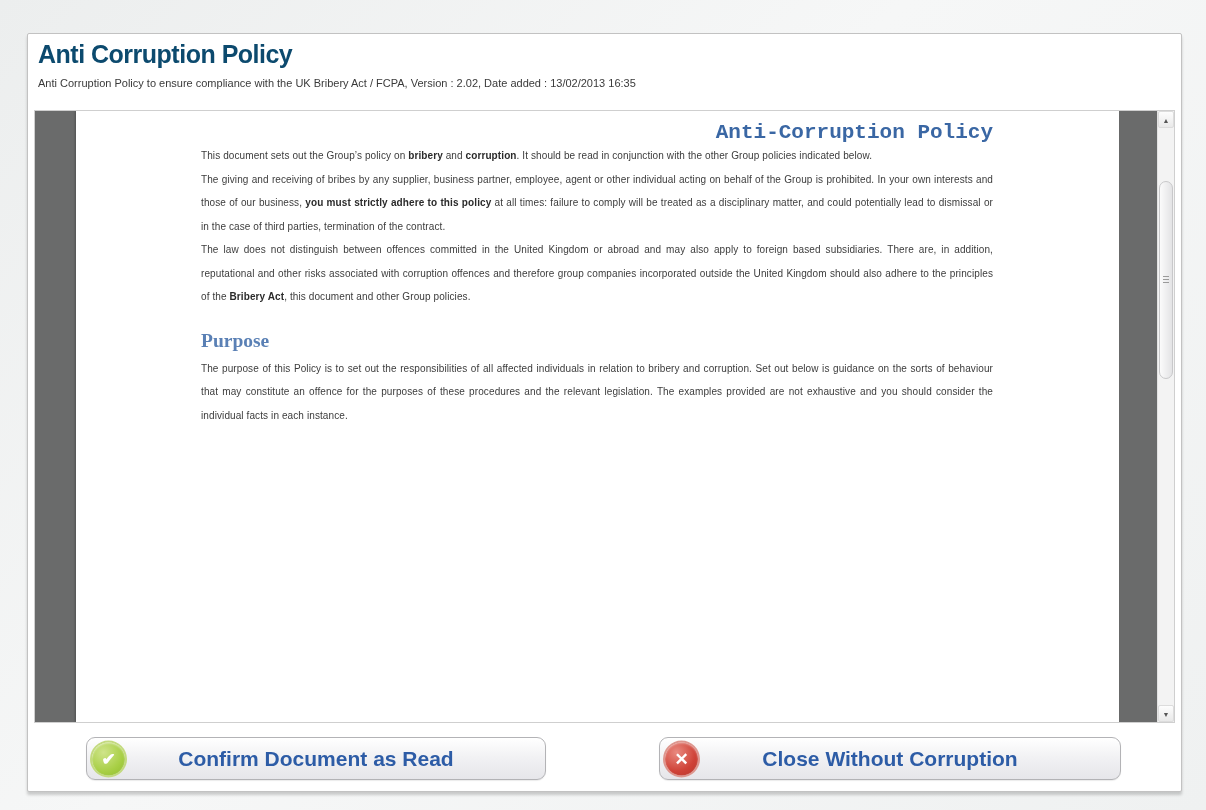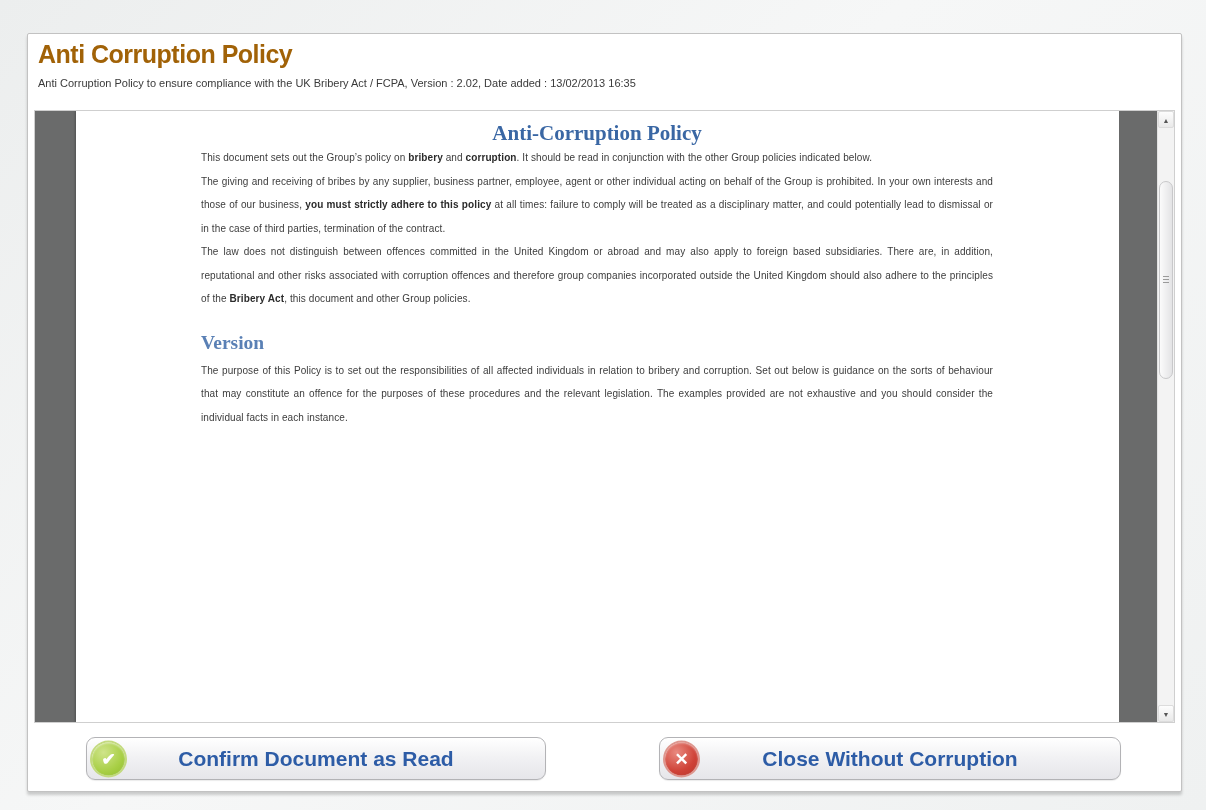--- a/index.html
+++ b/index.html
@@ -10,38 +10,38 @@
   }
 
   .window {
     position:absolute; left:27px; top:33px; width:1153px; height:757px;
     background:#ffffff; border:1px solid #c2c2c2; border-radius:2px;
     box-shadow:0 3px 3px rgba(0,0,0,0.18);
   }
 
   .header { position:absolute; left:10px; top:6px; right:10px; }
   .header h1 {
-    margin:0; font-size:25px; font-weight:bold; color:#a16207;
+    margin:0; font-size:25px; font-weight:bold; color:#0c4a6e;
     letter-spacing:-0.5px; font-family:"Liberation Sans", sans-serif;
   }
   .header .subtitle { margin-top:8px; font-size:11px; color:#3a3a3a; }
 
   .viewer {
     position:absolute; left:6px; top:76px; width:1139px; height:611px;
     background:#6a6b6b; border:1px solid #cfcfcf; box-sizing:content-box;
     overflow:hidden;
   }
   .page {
     position:absolute; left:41px; top:0; width:1043px; height:100%;
     background:#ffffff; box-shadow:-1px 0 2px rgba(0,0,0,0.25);
   }
   .page-inner { padding:4px 126px 0 125px; box-sizing:border-box; }
 
   .doc-title {
-    text-align:center; font-family:Liberation Serif, serif; font-weight:bold;
+    text-align:right; font-family:Liberation Mono, monospace; font-weight:bold;
     font-size:21px; color:#3a67a4; margin:6px 0 0;
   }
   .doc-heading {
     font-family:"Liberation Serif", serif; font-weight:bold;
     font-size:19.5px; color:#5a80b5; margin:21px 0 5px;
   }
   .doc-para {
     margin:0; text-align:justify; font-size:10px; line-height:23.5px;
     color:#3c3c3c; letter-spacing:0.1px;
   }
@@ -101,21 +101,21 @@
     <div class="subtitle">Anti Corruption Policy to ensure compliance with the UK Bribery Act / FCPA, Version : 2.02, Date added : 13/02/2013 16:35</div>
   </div>
 
   <div class="viewer">
     <div class="page">
       <div class="page-inner" id="doc-content">
           <div class="doc-title">Anti-Corruption Policy</div>
           <p class="doc-para"><span>This document sets out the Group’s policy on </span><span class="b">bribery</span><span> and </span><span class="b">corruption</span><span>. It should be read in conjunction with the other Group policies indicated below.</span></p>
           <p class="doc-para"><span>The giving and receiving of bribes by any supplier, business partner, employee, agent or other individual acting on behalf of the Group is prohibited. In your own interests and those of our business, </span><span class="b">you must strictly adhere to this policy</span><span> at all times: failure to comply will be treated as a disciplinary matter, and could potentially lead to dismissal or in the case of third parties, termination of the contract.</span></p>
           <p class="doc-para"><span>The law does not distinguish between offences committed in the United Kingdom or abroad and may also apply to foreign based subsidiaries. There are, in addition, reputational and other risks associated with corruption offences and therefore group companies incorporated outside the United Kingdom should also adhere to the principles of the </span><span class="b">Bribery Act</span><span>, this document and other Group policies.</span></p>
-          <div class="doc-heading">Version</div>
+          <div class="doc-heading">Purpose</div>
           <p class="doc-para"><span>The purpose of this Policy is to set out the responsibilities of all affected individuals in relation to bribery and corruption. Set out below is guidance on the sorts of behaviour that may constitute an offence for the purposes of these procedures and the relevant legislation. The examples provided are not exhaustive and you should consider the individual facts in each instance.</span></p>
         </div>
     </div>
     <div class="scrollbar">
       <div class="sb-btn up">▲</div>
       <div class="sb-thumb">
         <span class="grip"></span>
       </div>
       <div class="sb-btn down">▼</div>
     </div>

